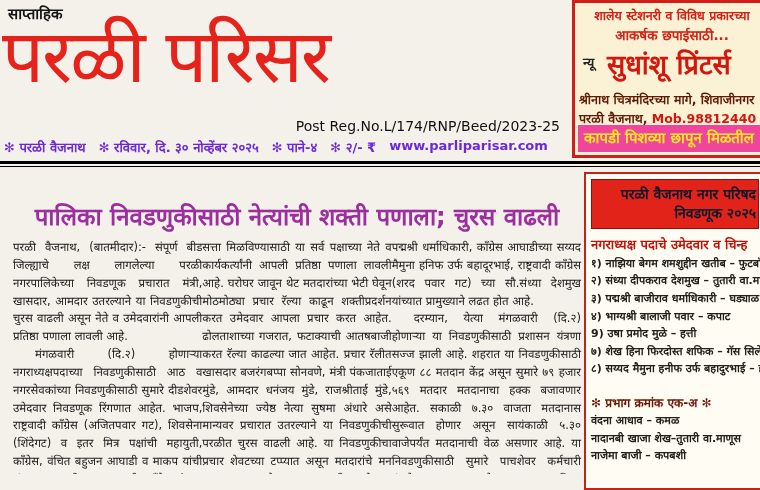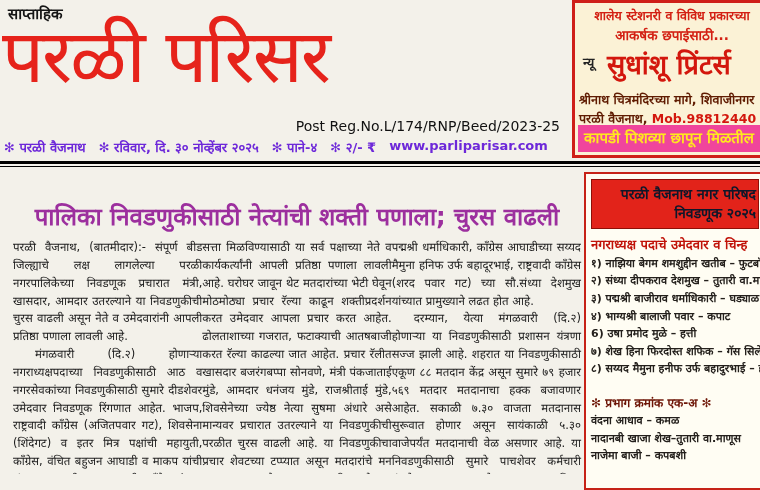--- a/index.html
+++ b/index.html
@@ -117,21 +117,21 @@
     </div>
   </main>
 
   <aside class="sidebar">
     <div class="sidebar-header">परळी वैजनाथ नगर परिषद निवडणूक २०२५</div>
     <h3 class="sb-heading">नगराध्यक्ष पदाचे उमेदवार व चिन्ह</h3>
     <div class="sb-item">१) नाझिया बेगम शमशुद्दीन खतीब – फुटबॉल</div>
     <div class="sb-item">२) संध्या दीपकराव देशमुख – तुतारी वा.माणूस</div>
     <div class="sb-item">३) पद्मश्री बाजीराव धर्माधिकारी – घड्याळ</div>
     <div class="sb-item">४) भाग्यश्री बालाजी पवार – कपाट</div>
-    <div class="sb-item">6) उषा प्रमोद मुळे – हत्ती</div>
+    <div class="sb-item">9) उषा प्रमोद मुळे – हत्ती</div>
     <div class="sb-item">७) शेख हिना फिरदोस्त शफिक – गॅस सिलेंडर</div>
     <div class="sb-item">८) सय्यद मैमुना हनीफ उर्फ बहादुरभाई – हात</div>
     <div class="ward-title">✻ प्रभाग क्रमांक एक-अ ✻</div>
     <div class="sb-item">वंदना आधाव – कमळ</div>
     <div class="sb-item">नादानबी खाजा शेख–तुतारी वा.माणूस</div>
     <div class="sb-item">नाजेमा बाजी – कपबशी</div>
 
   </aside>
 
 </div>

